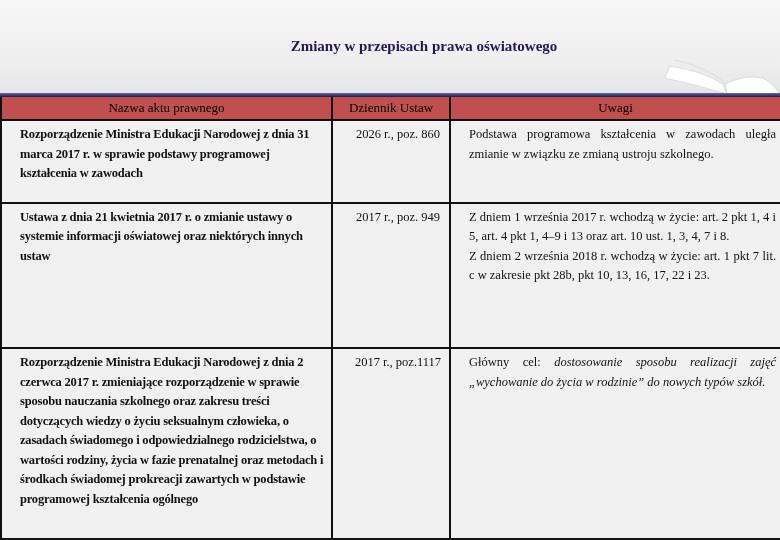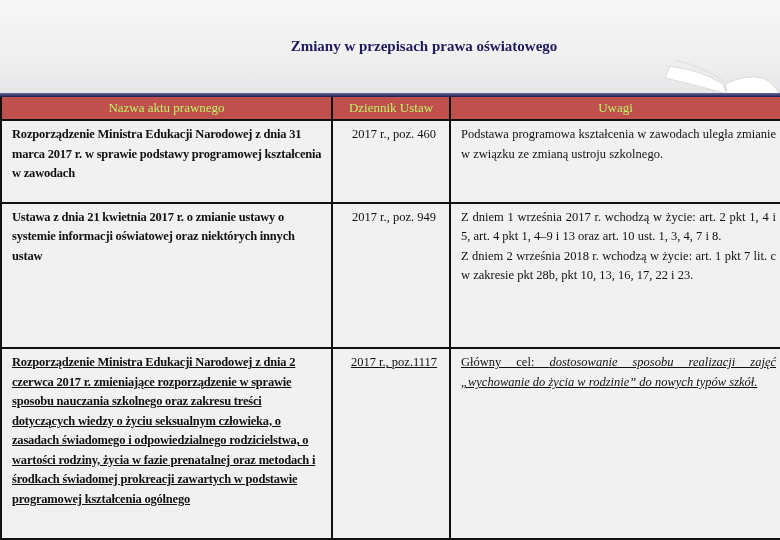--- a/index.html
+++ b/index.html
@@ -30,36 +30,36 @@
     }
     table.acts {
       position: absolute; left: 0; top: 97px; width: 780px; height: 443px;
       border-collapse: collapse; table-layout: fixed;
       font-size: 12.5px; color: #111;
     }
     table.acts col.c1 { width: 331px; }
     table.acts col.c2 { width: 118px; }
     table.acts col.c3 { width: 331px; }
     table.acts th {
-      background: #c0504d; color: #bef264; font-weight: normal;
+      background: #c0504d; color: #000000; font-weight: normal;
       height: 22px; padding: 0; font-size: 13px;
       border-left: 2px solid #111; border-right: 2px solid #111;
       border-bottom: 2px solid #111;
     }
     table.acts td {
-      vertical-align: top; padding: 4px 4px 4px 10px;
+      vertical-align: top; padding: 4px 4px 4px 18px;
       border: 2px solid #111; background: #f1f1f1;
       line-height: 19.5px;
     }
     td.name { font-weight: bold; letter-spacing: -0.2px; }
     td.journal { text-align: center; }
     td.notes { text-align: justify; }
     .row1 { height: 72px; }
     .row2 { height: 127px; border-radius: 10px; }
-    .row3 { height: 163px; text-decoration: underline; }
+    .row3 { height: 163px; }
     .em { font-style: italic; margin-top: 28px; }
     .b { font-weight: normal; }
     .sp { display: block; }
   </style>
 </head>
 <body>
 
 <div class="slide-header">
 
   <div class="title">Zmiany w przepisach prawa oświatowego</div>
@@ -83,21 +83,21 @@
   <thead>
     <tr>
       <th>Nazwa aktu prawnego</th>
       <th>Dziennik Ustaw</th>
       <th>Uwagi</th>
     </tr>
   </thead>
   <tbody>
     <tr class="row1">
       <td class="name">Rozporządzenie Ministra Edukacji Narodowej z dnia 31 marca 2017 r. w sprawie podstawy programowej kształcenia w zawodach</td>
-      <td class="journal">2017 r., poz. 460</td>
+      <td class="journal">2026 r., poz. 860</td>
       <td class="notes">
         <span>Podstawa programowa kształcenia w zawodach uległa zmianie w związku ze zmianą ustroju szkolnego.</span>
       </td>
     </tr>
     <tr class="row2">
       <td class="name">Ustawa z dnia 21 kwietnia 2017 r. o zmianie ustawy o systemie informacji oświatowej oraz niektórych innych ustaw</td>
       <td class="journal">2017 r., poz. 949</td>
       <td class="notes">
         <span class="b">Z dniem 1 września 2017 r. wchodzą w życie:</span>
         <span>art. 2 pkt 1, 4 i 5, art. 4 pkt 1, 4–9 i 13 oraz art. 10 ust. 1, 3, 4, 7 i 8.</span>

